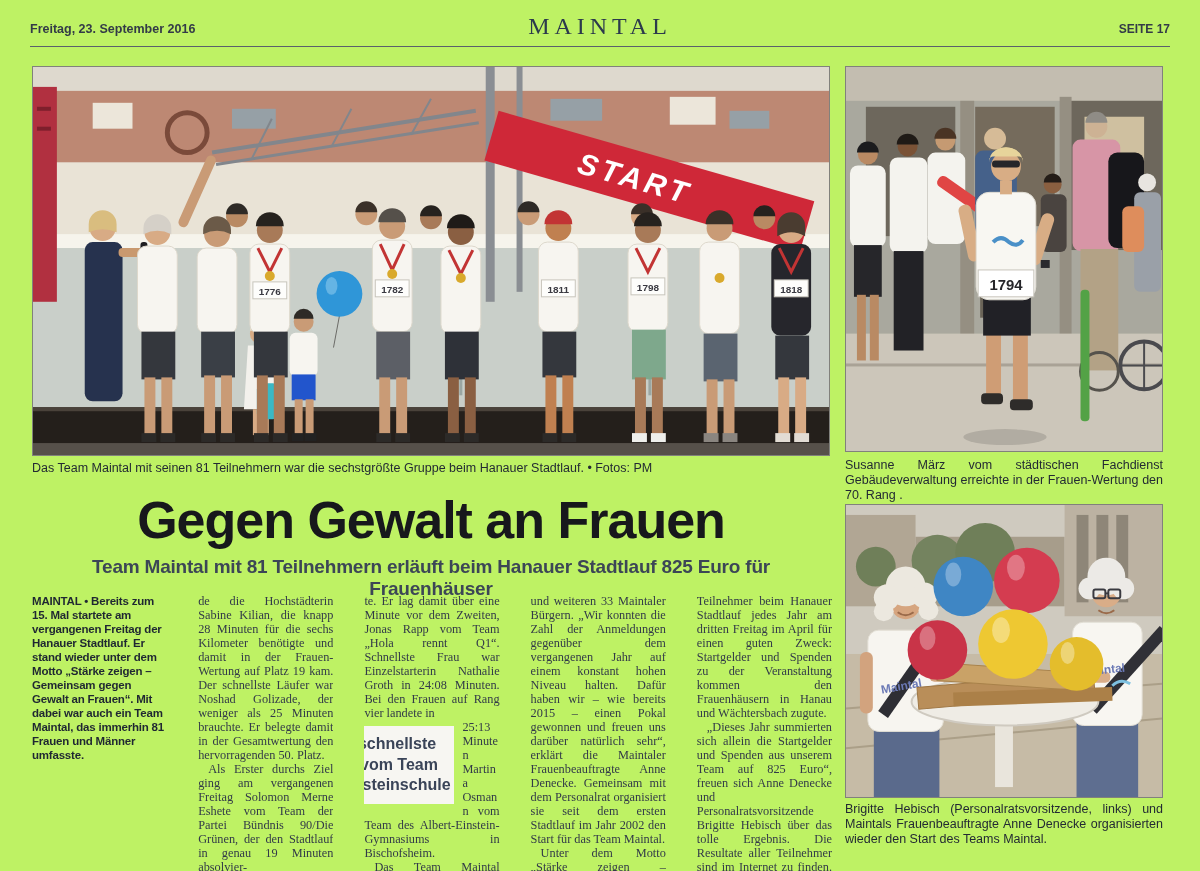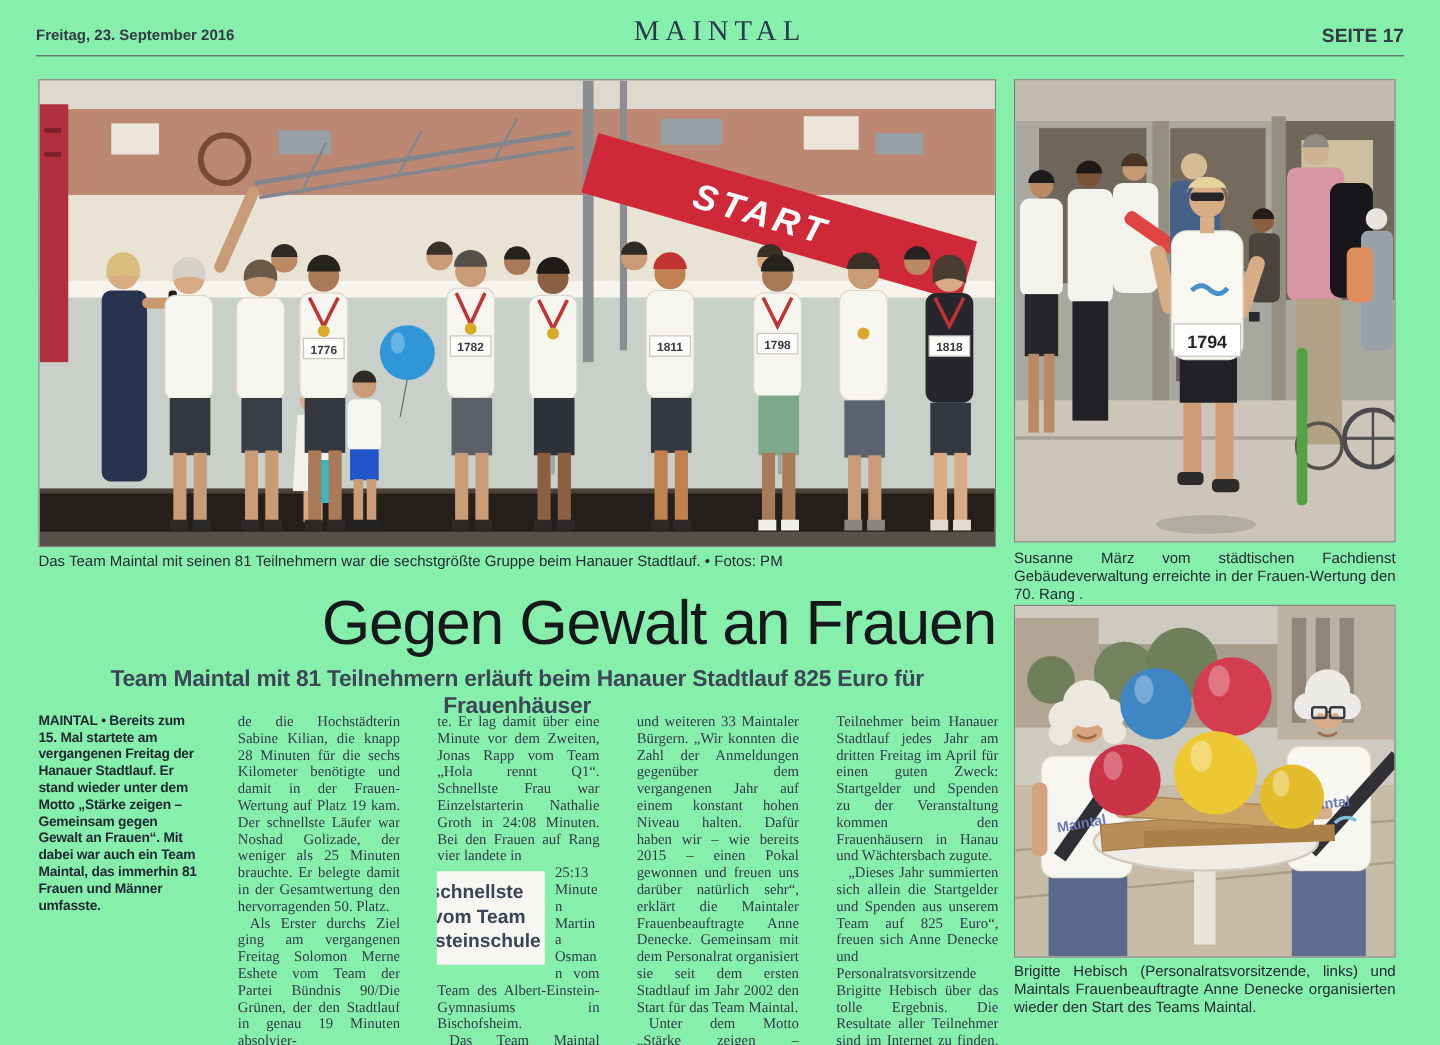--- a/index.html
+++ b/index.html
@@ -1,36 +1,36 @@
 <!DOCTYPE html>
 <html><head>
 <meta charset="utf-8">
 <style>
   html,body{margin:0;padding:0;background:#e9e7e2;}
-  .page{position:relative;width:1200px;height:871px;background:#86efac;overflow:hidden;
+  .page{position:relative;width:1200px;height:871px;background:#bef264;overflow:hidden;
         font-family:"Liberation Sans",sans-serif;}
   
   .hdr-date{position:absolute;left:30px;top:22px;font-size:12.5px;font-weight:bold;color:#333b47;}
   .hdr-title{position:absolute;left:0;right:0;top:13px;text-align:center;
              font-family:"Liberation Serif",serif;font-size:24px;letter-spacing:5px;color:#2c3a4c;}
-  .hdr-page{position:absolute;right:30px;top:22px;font-size:16px;font-weight:bold;color:#333b47;}
+  .hdr-page{position:absolute;right:30px;top:22px;font-size:12px;font-weight:bold;color:#333b47;}
   .hdr-rule{position:absolute;left:30px;right:30px;top:46px;height:0;border-top:1.5px solid #5a616b;}
   
   .photo{position:absolute;border:1px solid #81817c;background:#d8d5cc;box-sizing:border-box;}
   .photo svg{display:block;width:100%;height:100%;}
   .ph-main{left:32px;top:66px;width:798px;height:390px;}
   .ph-runner{left:845px;top:66px;width:318px;height:386px;}
   .ph-balloons{left:845px;top:504px;width:318px;height:294px;}
   .caption{position:absolute;font-size:12.5px;font-weight:normal;color:#232a33;line-height:1.2;}
   .cap-main{left:32px;top:461px;width:798px;}
   .cap-runner{left:845px;top:458px;width:318px;text-align:justify;}
   .cap-balloons{left:845px;top:802px;width:318px;text-align:justify;}
   
-  .headline{position:absolute;left:32px;top:490px;width:798px;text-align:right;
-            font-size:52px;font-weight:normal;color:#17181c;letter-spacing:-1px;}
+  .headline{position:absolute;left:32px;top:490px;width:798px;text-align:center;
+            font-size:52px;font-weight:bold;color:#17181c;letter-spacing:-1px;}
   .subheadline{position:absolute;left:32px;top:556px;width:798px;text-align:center;
             font-size:19px;font-weight:bold;color:#3c4656;letter-spacing:-0.2px;}
   
   .article{position:absolute;left:32px;top:594px;width:800px;height:277px;display:flex;gap:31px;overflow:hidden;}
   .col{flex:1 1 0;position:relative;overflow:hidden;}
   .lead{font-size:11.5px;line-height:1.22;font-weight:bold;color:#1f2732;margin:0 0 12px 0;
         letter-spacing:-0.2px;text-align:left;}
   .body-p{font-family:"Liberation Serif","DejaVu Serif",serif;font-size:12.3px;line-height:1.14;
           color:#323a48;text-align:justify;margin:0;overflow-wrap:break-word;}
   .indent{text-indent:10px;}

